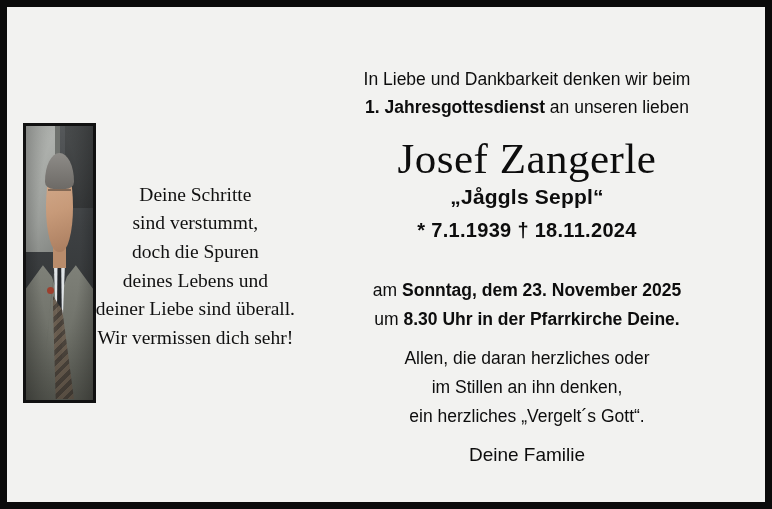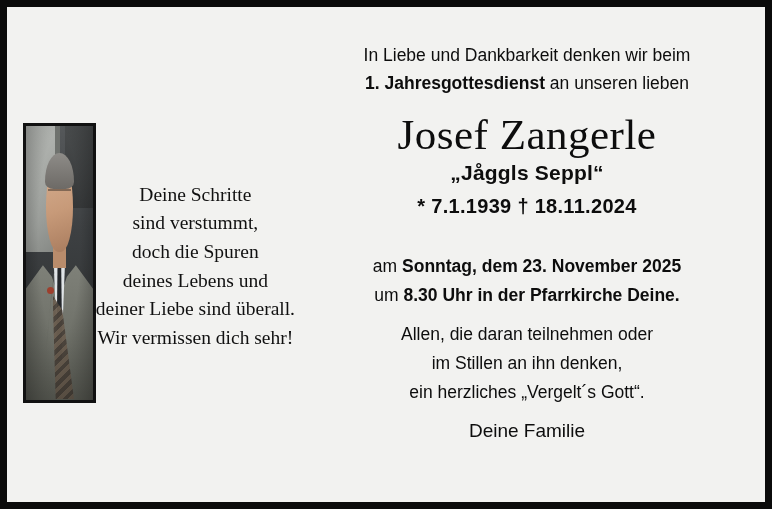--- a/index.html
+++ b/index.html
@@ -202,20 +202,21 @@
     padding-top: 16px;
     text-align: center;
     color: #0d0d0d;
   }
 
   .intro {
     font-family: "Liberation Sans", sans-serif;
     font-size: 17.5px;
     line-height: 1.62;
     font-weight: 400;
+    margin-top: 24px;
   }
   .intro .strong { font-weight: 700; }
 
   .name {
     margin-top: 14px;
     font-family: "Liberation Serif", serif;
     font-size: 43px;
     letter-spacing: .5px;
     line-height: 1.05;
     font-weight: 400;
@@ -313,21 +314,21 @@
       <div class="service">
         <div>
           <span>am </span><span class="strong">Sonntag, dem 23. November 2025</span>
         </div>
         <div>
           <span>um </span><span class="strong">8.30 Uhr</span><span class="strong"> in der Pfarrkirche Deine.</span>
         </div>
       </div>
 
       <div class="closing">
-        <div>Allen, die daran teilnehmen oder</div>
+        <div>Allen, die daran herzliches oder</div>
         <div>im Stillen an ihn denken,</div>
         <div>ein herzliches „Vergelt´s Gott“.</div>
       </div>
 
       <div class="family">Deine Familie</div>
 
     </div>
   </div>
 </div>
 

